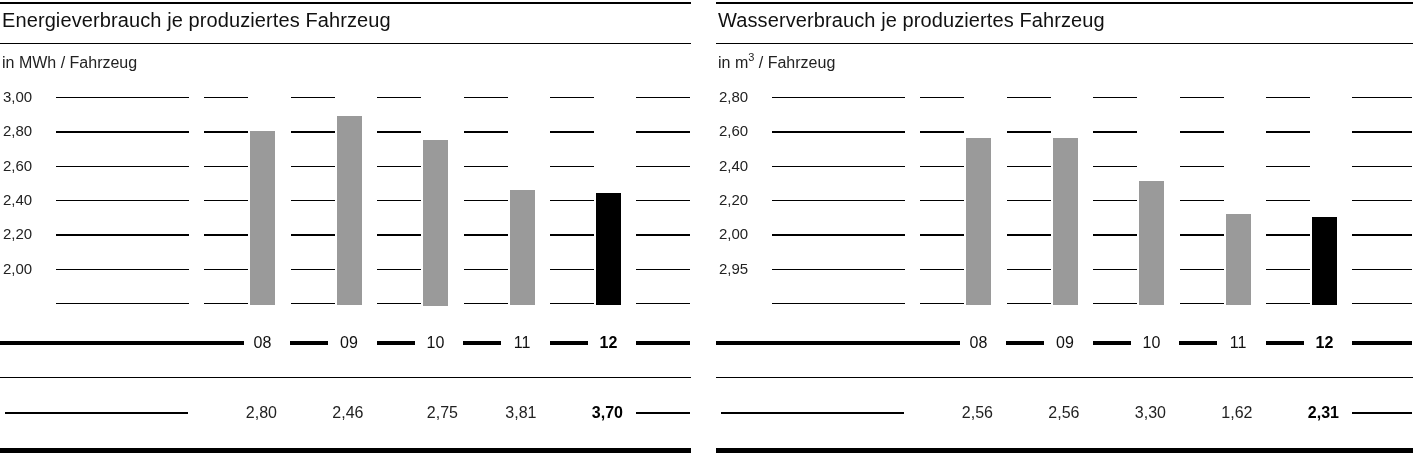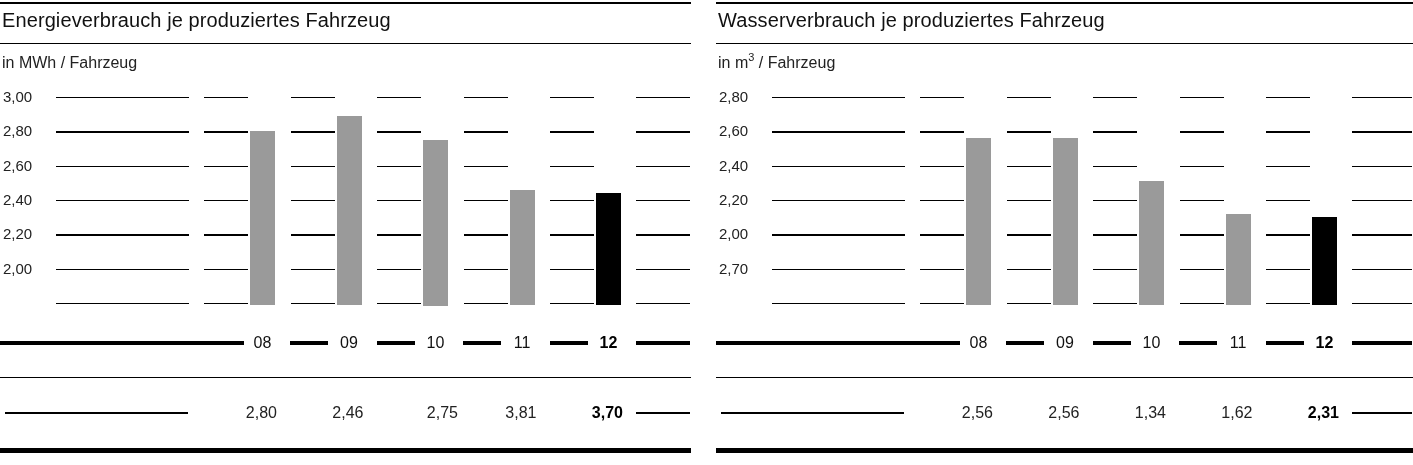--- a/index.html
+++ b/index.html
@@ -166,39 +166,39 @@
     <div class="gridline" style="top: 302.8px; left: 290.5px; width: 44px;"></div>
     <div class="gridline" style="top: 302.8px; left: 377px; width: 44px;"></div>
     <div class="gridline" style="top: 302.8px; left: 463.5px; width: 44px;"></div>
     <div class="gridline" style="top: 302.8px; left: 550px; width: 44px;"></div>
     <div class="gridline" style="top: 302.8px; left: 636px; width: 60px;"></div>
     <div class="ylabel" style="top: 88px;">2,80</div>
     <div class="ylabel" style="top: 122.3px;">2,60</div>
     <div class="ylabel" style="top: 156.6px;">2,40</div>
     <div class="ylabel" style="top: 190.9px;">2,20</div>
     <div class="ylabel" style="top: 225.2px;">2,00</div>
-    <div class="ylabel" style="top: 259.5px;">2,70</div>
+    <div class="ylabel" style="top: 259.5px;">2,95</div>
     <div class="bar" style="left: 250px; width: 25px; top: 138.16px; height: 167.34px; background: rgb(154, 154, 154);"></div>
     <div class="bar" style="left: 336.5px; width: 25px; top: 138.16px; height: 167.34px; background: rgb(154, 154, 154);"></div>
     <div class="bar" style="left: 423px; width: 25px; top: 181.035px; height: 124.465px; background: rgb(154, 154, 154);"></div>
     <div class="bar" style="left: 509.5px; width: 25px; top: 213.62px; height: 91.88px; background: rgb(154, 154, 154);"></div>
     <div class="bar" style="left: 596px; width: 25px; top: 217.05px; height: 88.45px; background: rgb(0, 0, 0);"></div>
     <div class="abs thick" style="top: 341px; left: 0px; width: 244px;"></div>
     <div class="abs thick" style="top: 341px; left: 290px; width: 38px;"></div>
     <div class="abs thick" style="top: 341px; left: 376.5px; width: 38px;"></div>
     <div class="abs thick" style="top: 341px; left: 463px; width: 38px;"></div>
     <div class="abs thick" style="top: 341px; left: 549.5px; width: 38px;"></div>
     <div class="abs thick" style="top: 341px; left: 636px; width: 60px;"></div>
     <div class="year-label" style="top: 334px; left: 237.5px;">08</div>
     <div class="year-label" style="top: 334px; left: 324px;">09</div>
     <div class="year-label" style="top: 334px; left: 410.5px;">10</div>
     <div class="year-label" style="top: 334px; left: 497px;">11</div>
     <div class="year-label bold" style="top: 334px; left: 583.5px;">12</div>
     <div class="abs thin" style="top: 376.5px; left: 0px; width: 697px;"></div>
     <div class="abs thin" style="top: 412.4px; left: 5px; width: 183px;"></div>
     <div class="value-label" style="top: 404px; left: 191px;">2,56</div>
     <div class="value-label" style="top: 404px; left: 277.5px;">2,56</div>
-    <div class="value-label" style="top: 404px; left: 364px;">1,34</div>
+    <div class="value-label" style="top: 404px; left: 364px;">3,30</div>
     <div class="value-label" style="top: 404px; left: 450.5px;">1,62</div>
     <div class="value-label bold" style="top: 404px; left: 537px;">2,31</div>
     <div class="abs thin" style="top: 412.4px; left: 636px; width: 60px;"></div>
     <div class="abs rule" style="top: 448px; left: 0px; width: 697px; height: 5px;"></div>
   </section>
 
 </body></html>

